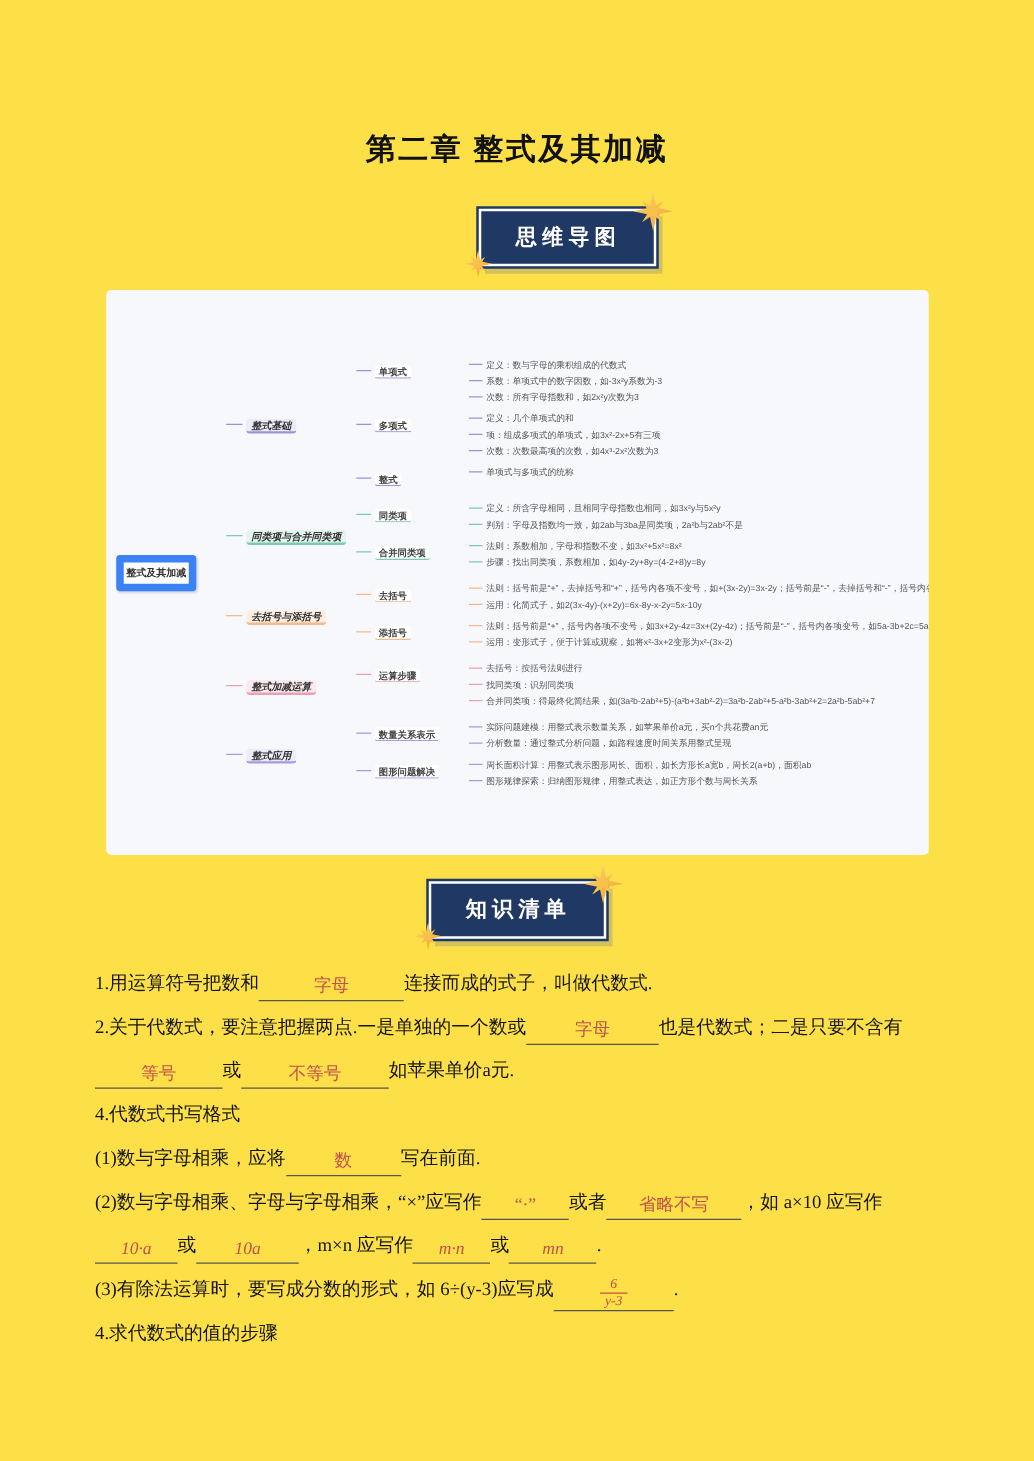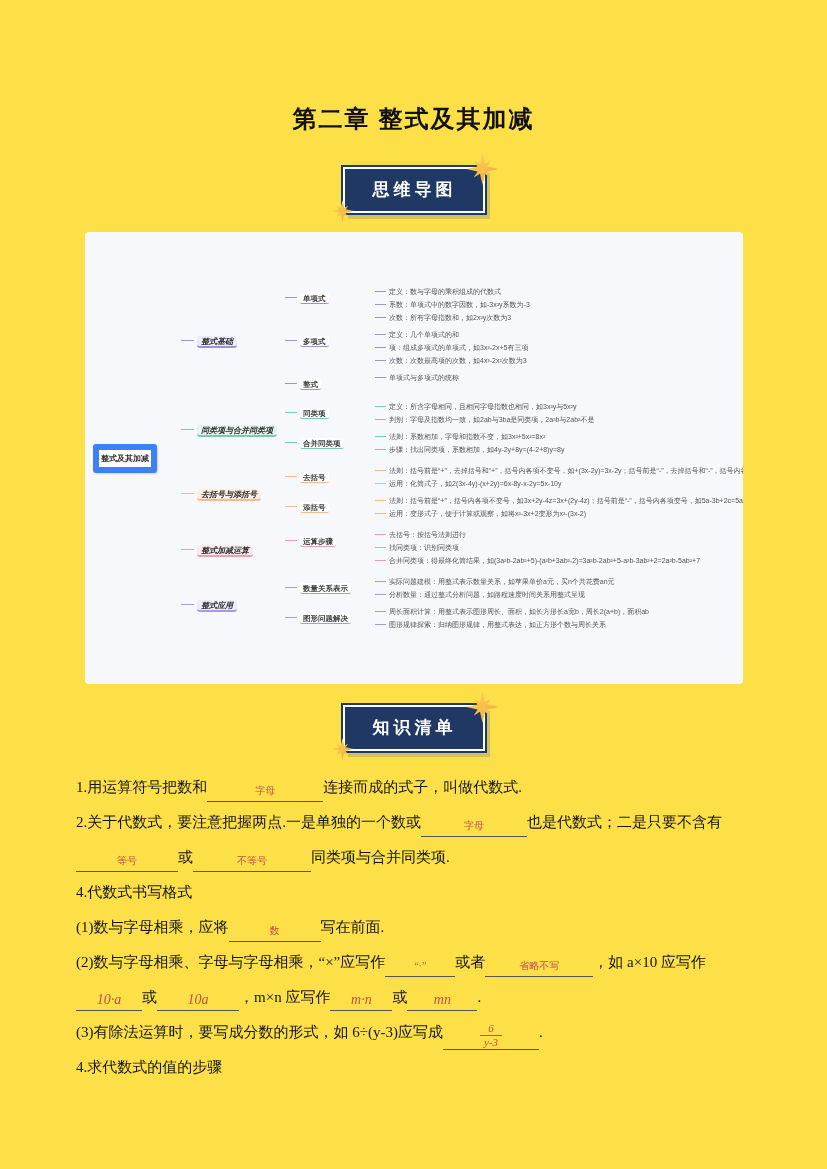--- a/index.html
+++ b/index.html
@@ -47,36 +47,36 @@
   .mm-leaf{font-size:7px;color:#555;white-space:nowrap;overflow:hidden;}
   .mm-leaf::before{content:"";display:inline-block;width:11px;height:3px;border-bottom:1px solid var(--c);
     margin-right:3px;vertical-align:2px;}
 
   
   .knowledge{position:absolute;left:76px;top:770px;width:682px;
     font-family:"Liberation Serif",serif;font-size:15px;color:#141414;}
   .knowledge p{margin:0;line-height:35px;}
   .blank{display:inline-block;border-bottom:1px solid #555;text-align:center;line-height:20px;
     vertical-align:-2px;padding:0 4px;box-sizing:border-box;}
-  .ans{color:#c0504d;font-size:10px;}
+  .ans{color:#c0504d;font-size:14px;}
   .ans-math{color:#c0504d;font-style:italic;font-family:"Liberation Serif",serif;font-size:14px;}
   .fracline{line-height:42px;}
   .frac{display:inline-block;vertical-align:middle;text-align:center;color:#c0504d;
     font-style:italic;font-size:11px;line-height:1.15;font-family:"Liberation Serif",serif;}
   .frac .num{display:block;border-bottom:1px solid #c0504d;padding:0 4px;}
   .frac .den{display:block;padding:0 4px;}
 </style>
 </head>
 <body>
 
 <div class="page">
 
   <div class="chapter-title">第二章 整式及其加减</div>
 
-  <div class="banner-wrap" style="top:167px;">
+  <div class="banner-wrap" style="top:167px;margin-left:40px;">
     <div class="banner">
       <span>思维导图</span>
       <span class="sparkle sp-big">
           <i class="p1"></i>
           <i class="p2"></i>
         </span>
       <span class="sparkle sp-small">
           <i class="p1"></i>
           <i class="p2"></i>
         </span>
@@ -204,21 +204,21 @@
           <i class="p2"></i>
         </span>
     </div>
   </div>
 
   <div class="knowledge">
 
     <p><span>1.用运算符号把数和</span><span class="blank" style="min-width:116px;"><span class="ans">字母</span></span><span>连接而成的式子，叫做代数式.</span></p>
 
     <p><span>2.关于代数式，要注意把握两点.一是单独的一个数或</span><span class="blank" style="min-width:106px;"><span class="ans">字母</span></span><span>也是代数式；二是只要不含有</span><br>
-    <span class="blank" style="min-width:102px;"><span class="ans">等号</span></span><span>或</span><span class="blank" style="min-width:118px;"><span class="ans">不等号</span></span><span>同类项与合并同类项.</span></p>
+    <span class="blank" style="min-width:102px;"><span class="ans">等号</span></span><span>或</span><span class="blank" style="min-width:118px;"><span class="ans">不等号</span></span><span>如苹果单价a元.</span></p>
 
     <p>4.代数式书写格式</p>
 
     <p><span>(1)数与字母相乘，应将</span><span class="blank" style="min-width:92px;"><span class="ans">数</span></span><span>写在前面.</span></p>
 
     <p><span>(2)数与字母相乘、字母与字母相乘，“×”应写作</span><span class="blank" style="min-width:70px;"><span class="ans">“·”</span></span><span>或者</span><span class="blank" style="min-width:108px;"><span class="ans">省略不写</span></span><span>，如 a×10 应写作</span><br>
     <span class="blank" style="min-width:66px;"><span class="ans-math">10·a</span></span><span>或</span><span class="blank" style="min-width:82px;"><span class="ans-math">10a</span></span><span>，m×n 应写作</span><span class="blank" style="min-width:62px;"><span class="ans-math">m·n</span></span><span>或</span><span class="blank" style="min-width:70px;"><span class="ans-math">mn</span></span><span>.</span></p>
 
     <p class="fracline"><span>(3)有除法运算时，要写成分数的形式，如 6÷(y-3)应写成</span><span class="blank" style="min-width:96px;"><span class="frac"><span class="num">6</span><span class="den">y-3</span></span></span><span>.</span></p>
 

